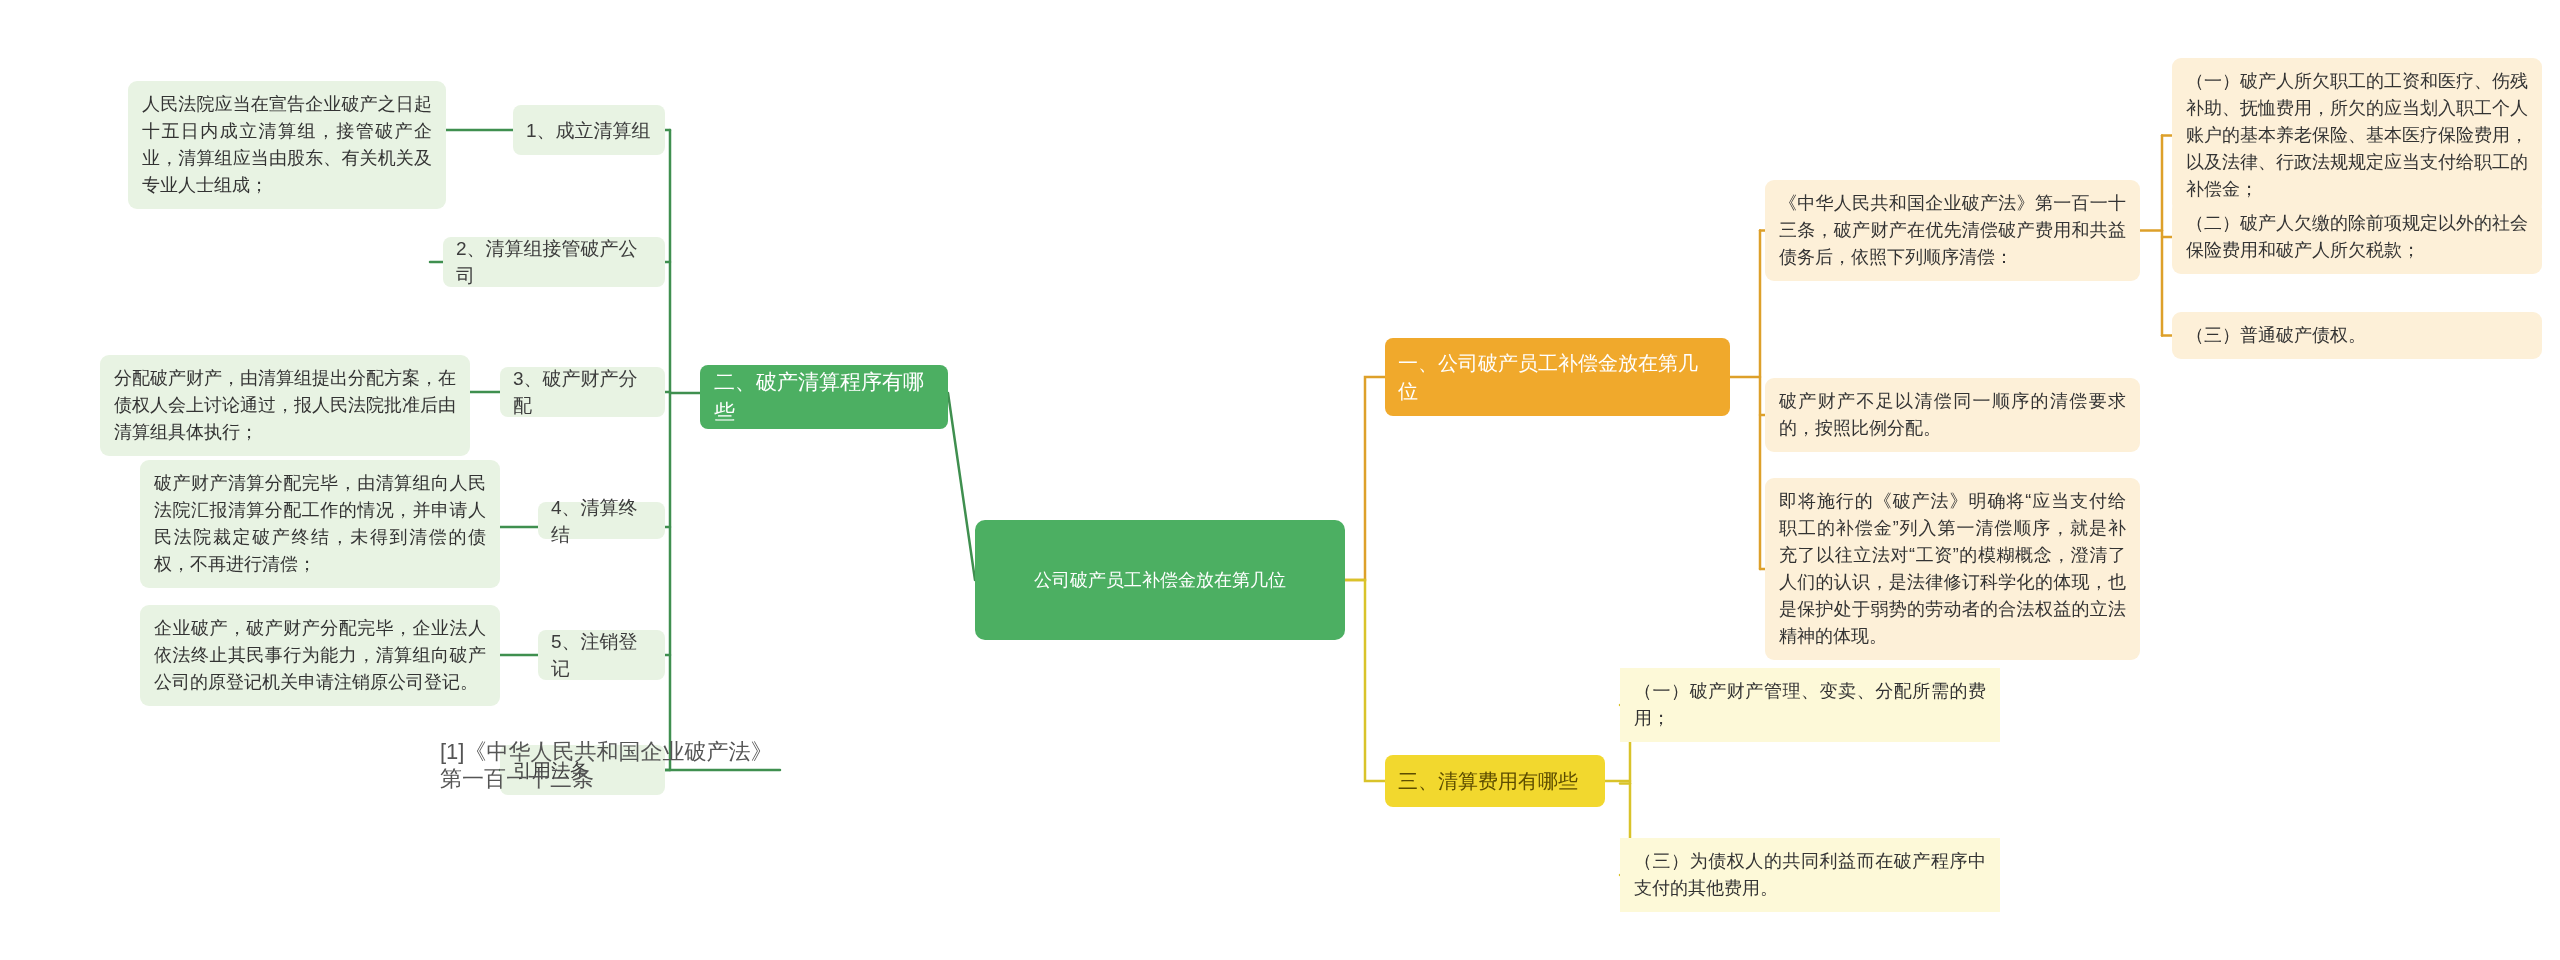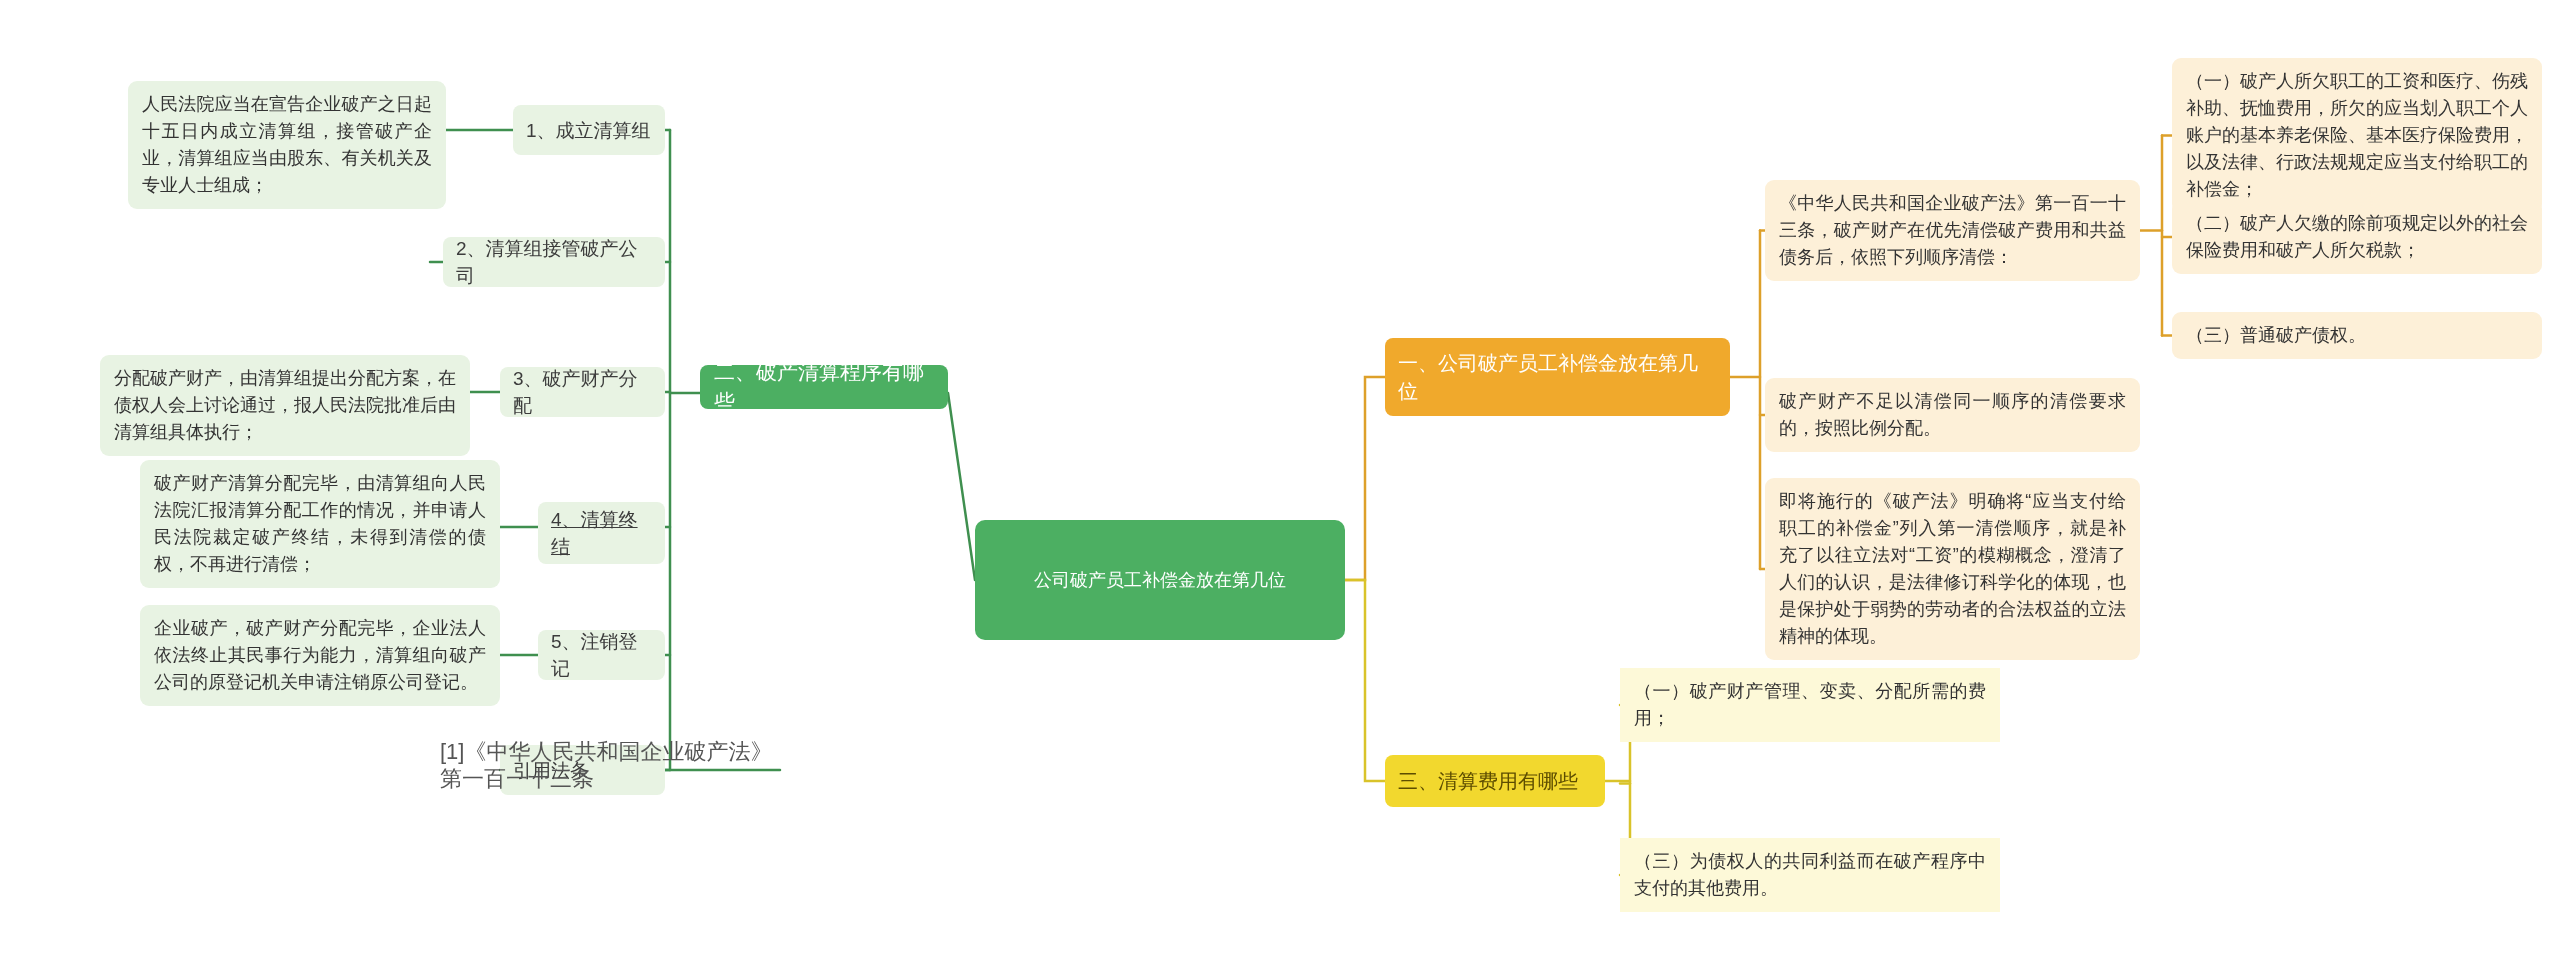--- a/index.html
+++ b/index.html
@@ -105,37 +105,37 @@
       <path d="M1630 705 L1630 875" fill="none" stroke="#d9c32a" stroke-width="2.5" stroke-linecap="round"></path>
       <path d="M1630 705 L1620 705" fill="none" stroke="#d9c32a" stroke-width="2.5" stroke-linecap="round"></path>
       <path d="M1630 783.5 L1620 783.5" fill="none" stroke="#d9c32a" stroke-width="2.5" stroke-linecap="round"></path>
       <path d="M1630 875 L1620 875" fill="none" stroke="#d9c32a" stroke-width="2.5" stroke-linecap="round"></path>
     </svg>
 
   <div class="node root" style="left:975px;top:520px;width:370px;height:120px;">
     <span>公司破产员工补偿金放在第几位</span>
   </div>
 
-  <div class="node lvl1-green" style="left:700px;top:365px;width:248px;height:44px;padding-left:14px;">
+  <div class="node lvl1-green" style="left:700px;top:365px;width:248px;height:64px;padding-left:14px;">
     <span>二、破产清算程序有哪些</span>
   </div>
 
   <div class="node lvl2-green" style="left:513px;top:105px;width:152px;height:50px;">
     <span>1、成立清算组</span>
   </div>
 
   <div class="node lvl2-green" style="left:443px;top:237px;width:222px;height:50px;">
     <span>2、清算组接管破产公司</span>
   </div>
 
   <div class="node lvl2-green" style="left:500px;top:367px;width:165px;height:50px;">
     <span>3、破产财产分配</span>
   </div>
 
-  <div class="node lvl2-green" style="left:538px;top:502px;width:127px;height:62px;text-decoration:underline;">
+  <div class="node lvl2-green" style="left:538px;top:502px;width:127px;height:37px;">
     <span>4、清算终结</span>
   </div>
 
   <div class="node lvl2-green" style="left:538px;top:630px;width:127px;height:50px;">
     <span>5、注销登记</span>
   </div>
 
   <div class="node lvl2-green" style="left:500px;top:745px;width:165px;height:50px;">
     <span>引用法条</span>
   </div>

